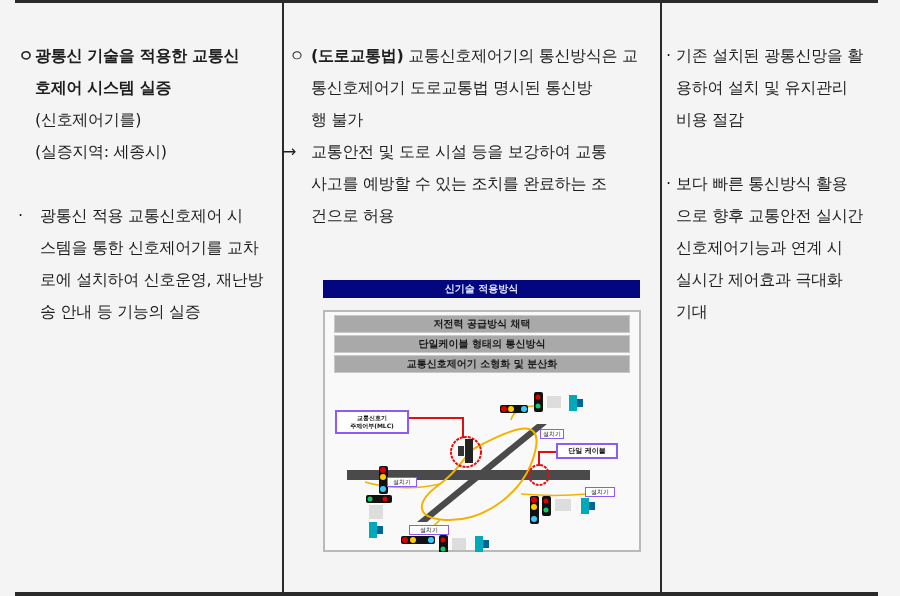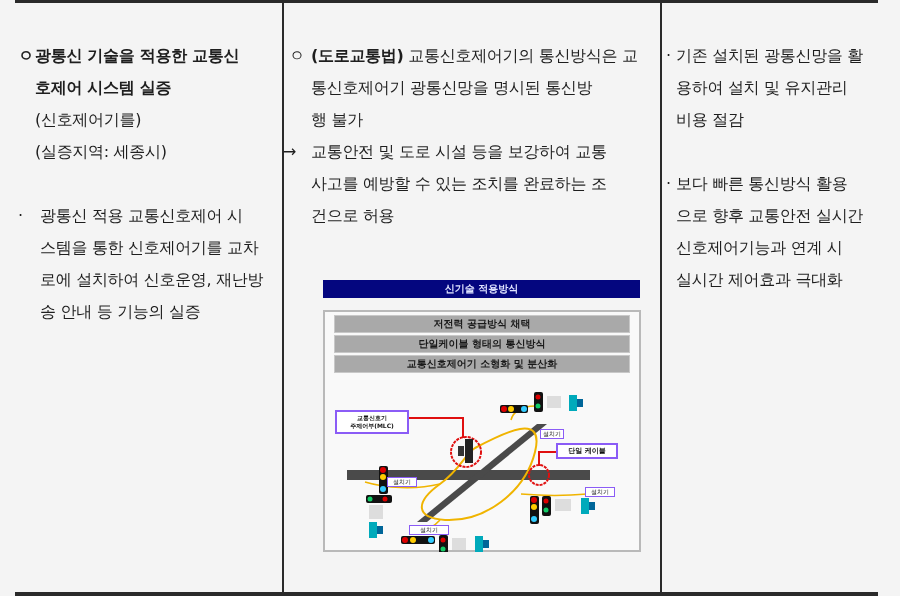--- a/index.html
+++ b/index.html
@@ -57,21 +57,21 @@
   <div class="row ind2">로에 설치하여 신호운영, 재난방</div>
   <div class="row ind2">송 안내 등 기능의 실증</div>
 </div>
 
 <div class="cell c2">
   <div class="row ind2">
     <span class="mark">ㅇ</span>
     <span class="bold">(도로교통법)</span>
     <span>교통신호제어기의 통신방식은 교</span>
   </div>
-  <div class="row ind2">통신호제어기 광통신망을 명시된 통신방</div>
+  <div class="row ind2">통신호제어기 도로교통법 명시된 통신방</div>
   <div class="row ind2">행 불가</div>
   <div class="row ind2">
     <span class="mark" style="left:-6px">→</span>
     <span>교통안전 및 도로 시설 등을 보강하여 교통</span>
   </div>
   <div class="row ind2">사고를 예방할 수 있는 조치를 완료하는 조</div>
   <div class="row ind2">건으로 허용</div>
 </div>
 
 <div class="diagram">
@@ -170,13 +170,14 @@
   <div class="row" style="padding-left:10px">용하여 설치 및 유지관리</div>
   <div class="row" style="padding-left:10px">비용 절감</div>
   <div class="gap2"></div>
   <div class="row" style="padding-left:10px">
     <span class="mark">·</span>
     <span>보다 빠른 통신방식 활용</span>
   </div>
   <div class="row" style="padding-left:10px">으로 향후 교통안전 실시간</div>
   <div class="row" style="padding-left:10px">신호제어기능과 연계 시</div>
   <div class="row" style="padding-left:10px">실시간 제어효과 극대화</div>
+  <div class="row" style="padding-left:10px">기대</div>
 </div>
 
 </body></html>

